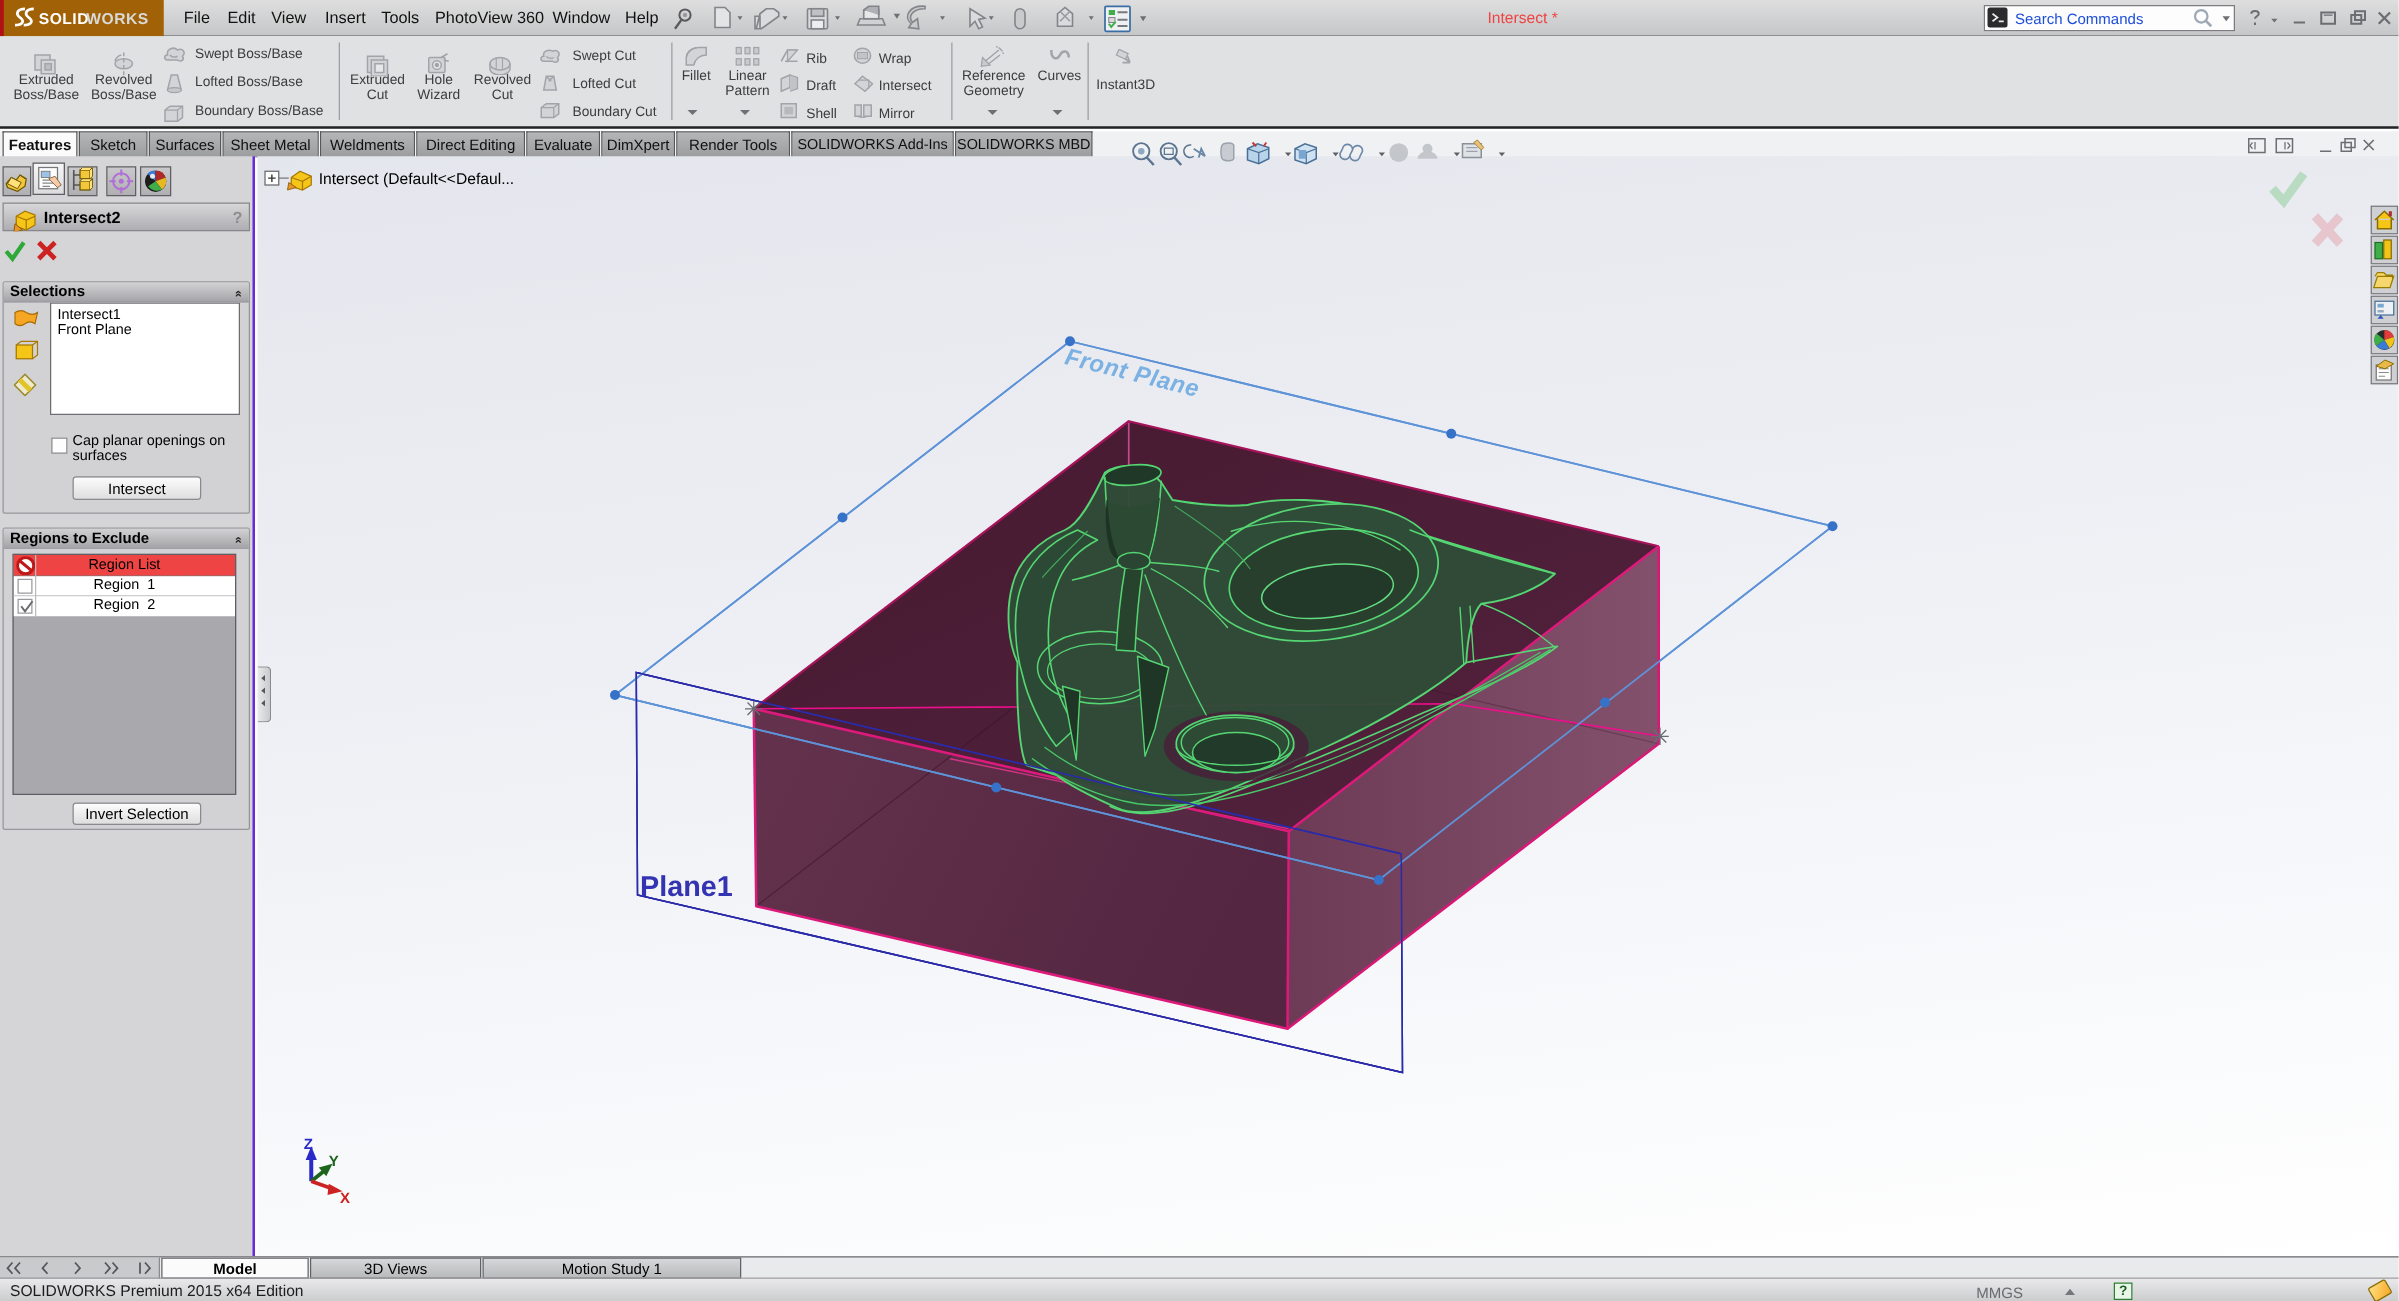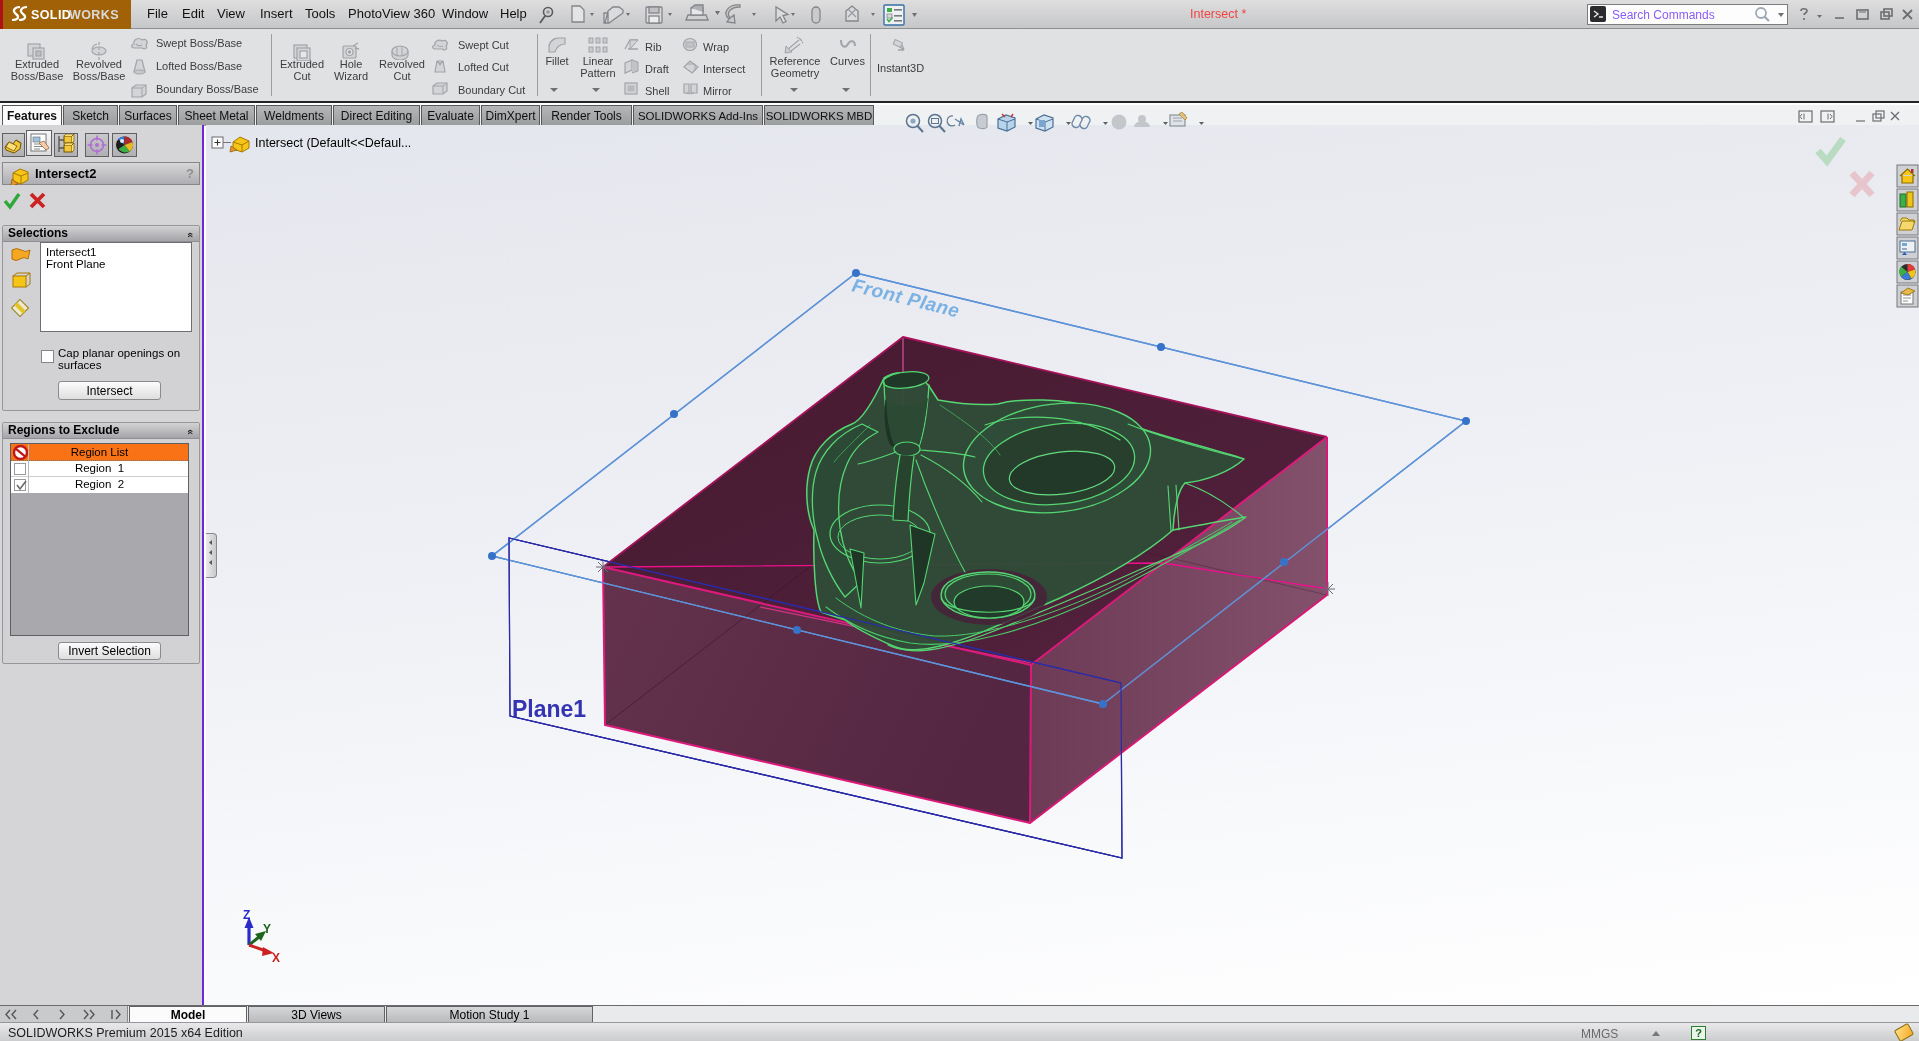--- a/index.html
+++ b/index.html
@@ -98,21 +98,21 @@
   <path d="M327 16 l2 2.5 l3.5 -4" stroke="#3fae49" stroke-width="1.6" fill="none"></path>
     <rect x="334" y="17" width="8" height="1.6" fill="#77797e"></rect>
   <path d="M352 10 l5 0 l-2.5 4 z" fill="#6f6f74"></path>
 </svg>
 
 <div class="abs" style="left:1587px;top:4px;width:201px;height:21px;background:#fdfdfd;border:1px solid #7c7c80;"></div>
 <div class="abs" style="left:1590px;top:6px;width:16px;height:16px;background:#2b2b2d;border-radius:2px;"></div>
 <svg class="abs" style="left:1590px;top:6px;" width="16" height="16">
     <path d="M4 5 l4 3 l-4 3 M9 11 h4" stroke="#e8e8e8" stroke-width="1.4" fill="none"></path>
   </svg>
-<div class="abs" style="left:1612px;top:8px;font-size:12px;color:#8b5cf6;">Search Commands</div>
+<div class="abs" style="left:1612px;top:8px;font-size:12px;color:#1d4ed8;">Search Commands</div>
 <svg class="abs" style="left:1752px;top:6px;" width="36" height="18" viewBox="0 0 36 18">
   <circle cx="9" cy="7" r="5" fill="none" stroke="#9fa8b5" stroke-width="1.8"></circle>
   <path d="M12.5 10.5 L17 15" stroke="#9fa8b5" stroke-width="2.2"></path>
   <path d="M26 7 l6 0 l-3 4 z" fill="#6f6f74"></path>
 </svg>
 
 <svg class="abs" style="left:1795px;top:5px;" width="124" height="20" viewBox="0 0 124 20">
   <g stroke="#6d6e72" stroke-width="1.6" fill="none">
     <path d="M6 6 c0 -3 6 -3 6 0 c0 2 -3 2 -3 4 M9 13 l0 2"></path>
     <path d="M22 10 l5 0 l-2.5 3 z" fill="#6d6e72" stroke="none"></path>
@@ -353,21 +353,21 @@
       <div style="font-size:11.5px;color:#000;padding:3px 0 0 5px;">Intersect1<br>Front Plane</div>
     </div>
     <div class="cb" style="left:38px;top:124px;"></div>
     <div class="cbtxt" style="left:55px;top:121px;">Cap planar openings on<br>surfaces</div>
     <div class="btn" style="left:55px;top:155px;width:103px;height:19px;line-height:18px;">Intersect</div>
   </div>
 
   <div class="group" style="top:297px;height:242px;">
     <div class="ghead">Regions to Exclude<span class="chev">«</span></div>
     <div class="abs" style="left:7px;top:20px;width:179px;height:193px;background:#a9a8ac;border:1px solid #5f5f63;">
-      <div style="position:relative;height:17px;background:#f97316;border-bottom:1px dotted #777;">
+      <div style="position:relative;height:17px;background:#ef4444;border-bottom:1px dotted #777;">
         <svg style="position:absolute;left:2px;top:1px;" width="15" height="15">
             <circle cx="7.5" cy="7.5" r="6.5" fill="#fff" stroke="#c01818" stroke-width="2.4"></circle>
             <path d="M3 3.8 l9 7.5" stroke="#c01818" stroke-width="2.4"></path>
           </svg>
         <div style="text-align:center;font-size:11.5px;padding-top:2px;">Region List</div>
       </div>
       <div style="position:relative;height:16px;background:#fff;border-bottom:1px solid #cfcfd3;">
         <div style="position:absolute;left:3px;top:1.5px;width:12px;height:12px;background:#fff;border:1px solid #9a9a9e;"></div>
         <div style="text-align:center;font-size:11.5px;padding-top:1px;">Region&nbsp;&nbsp;1</div>
       </div>

